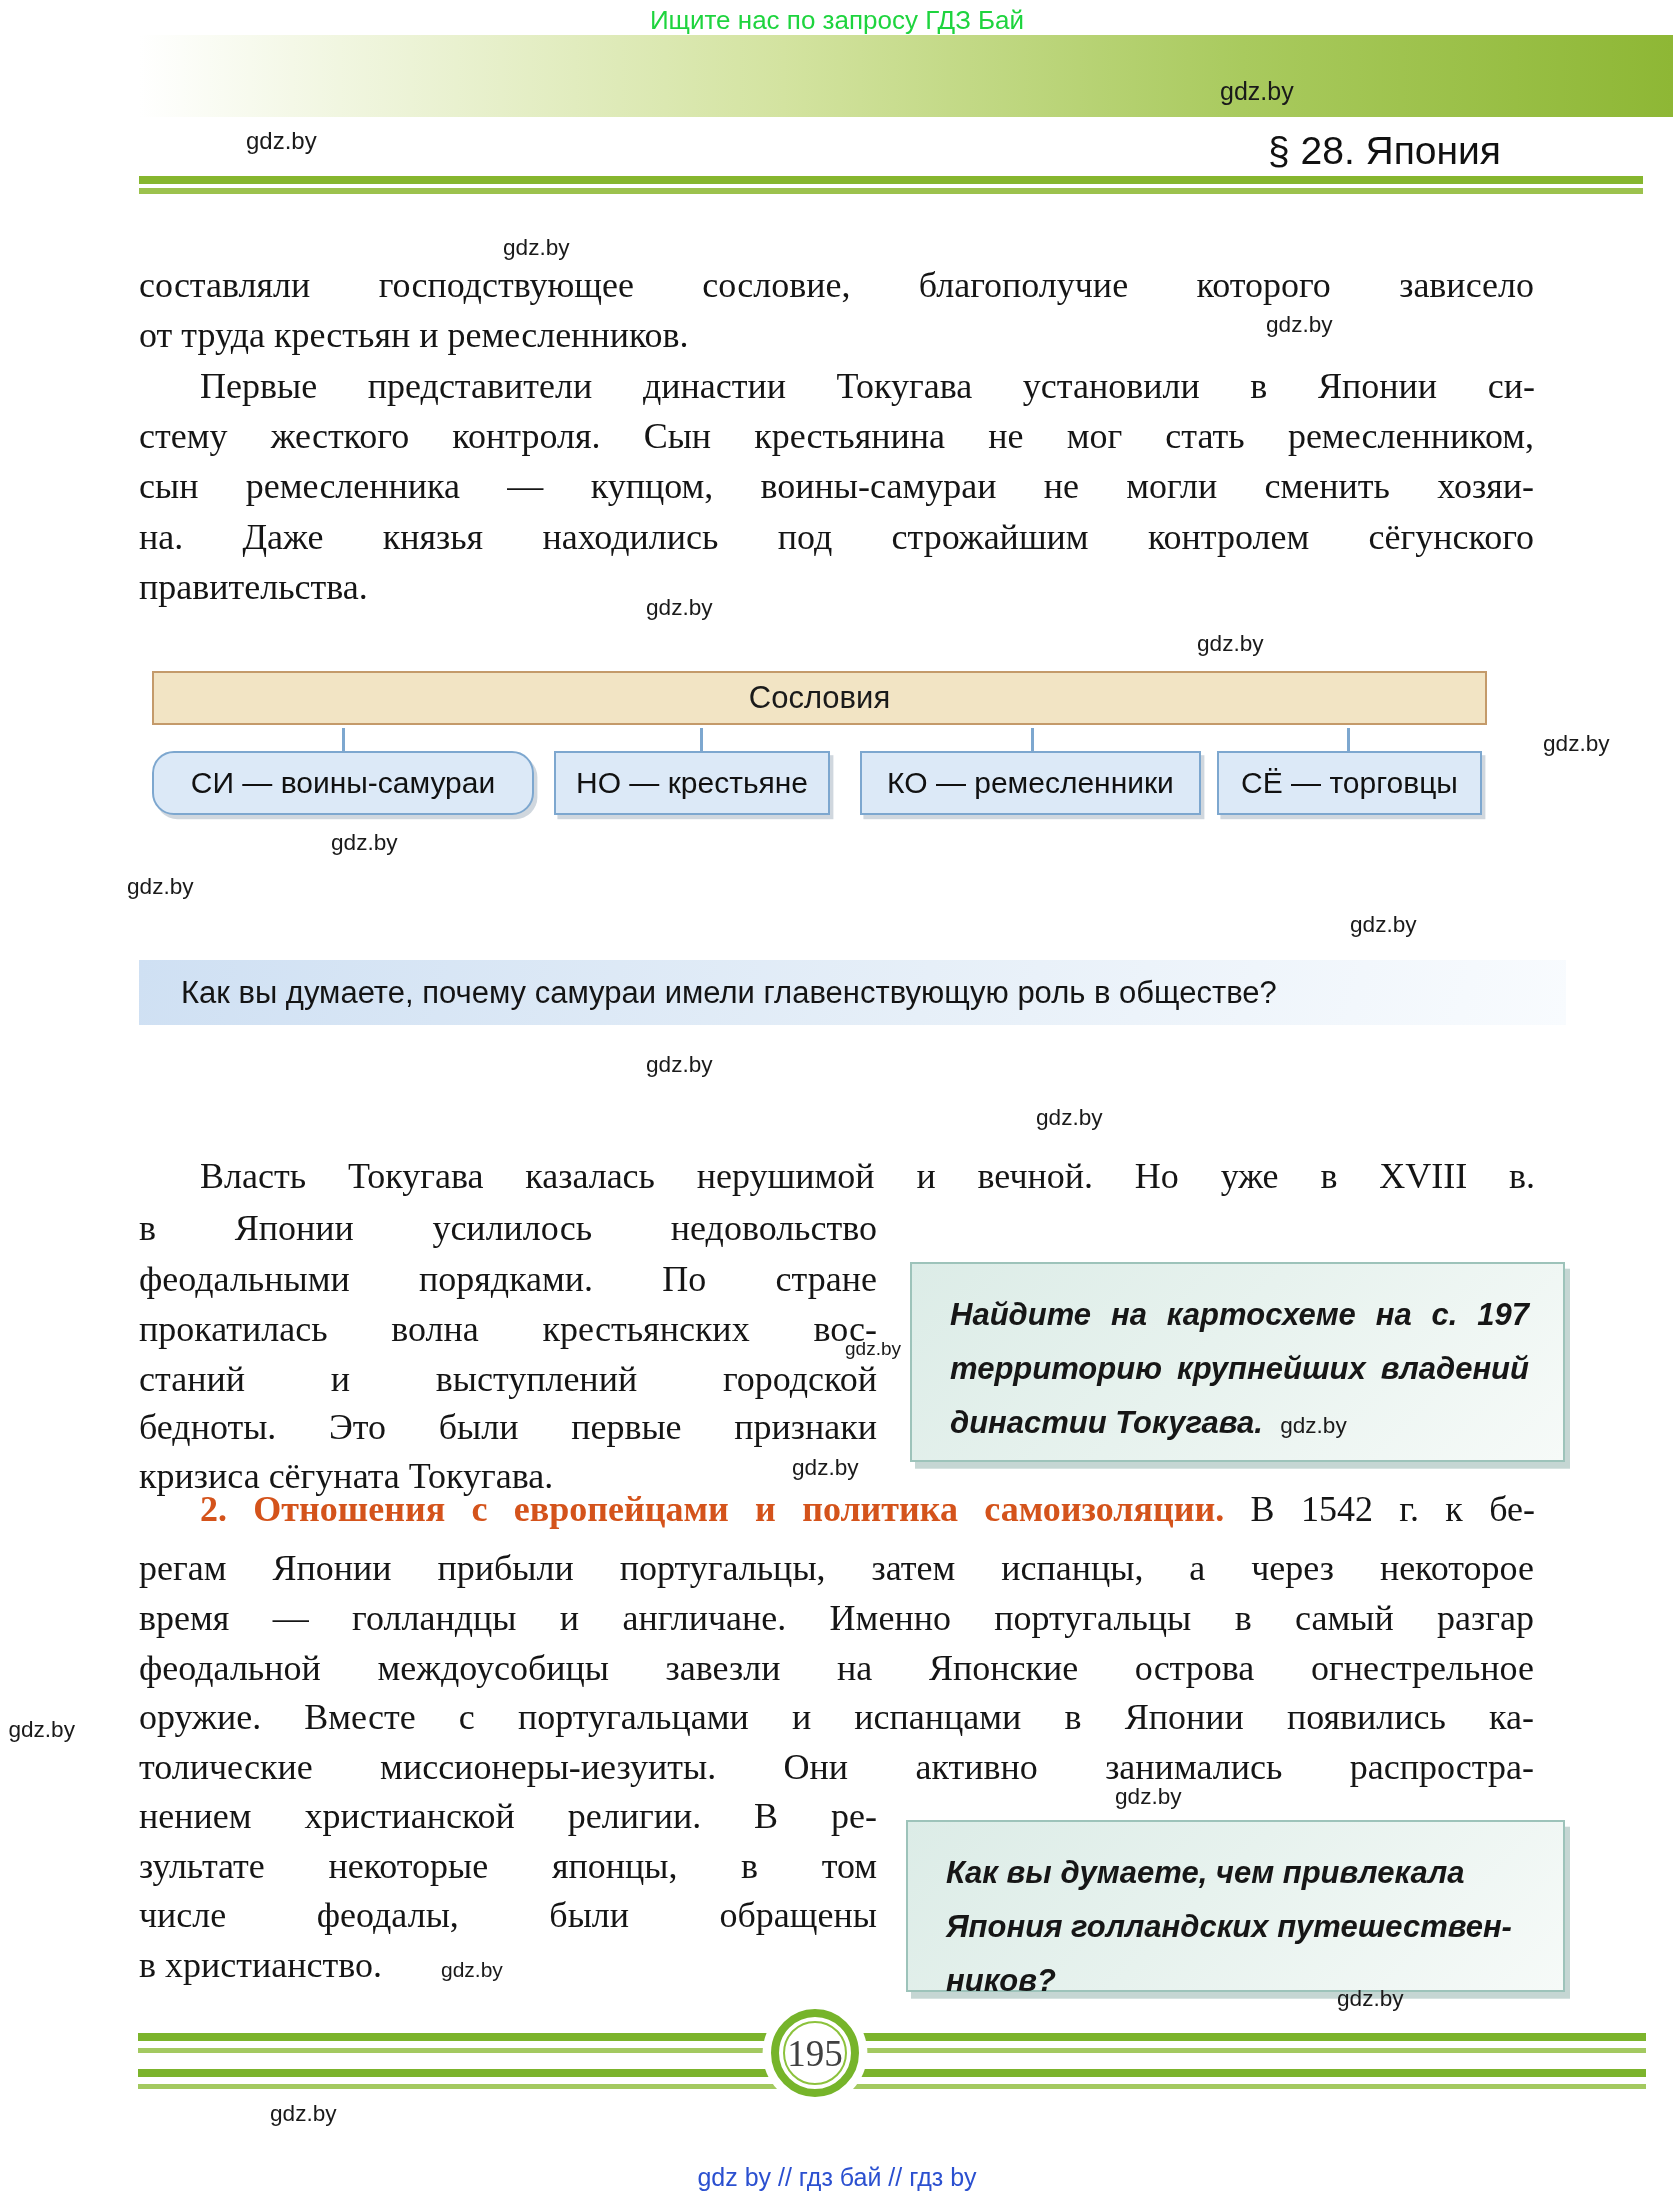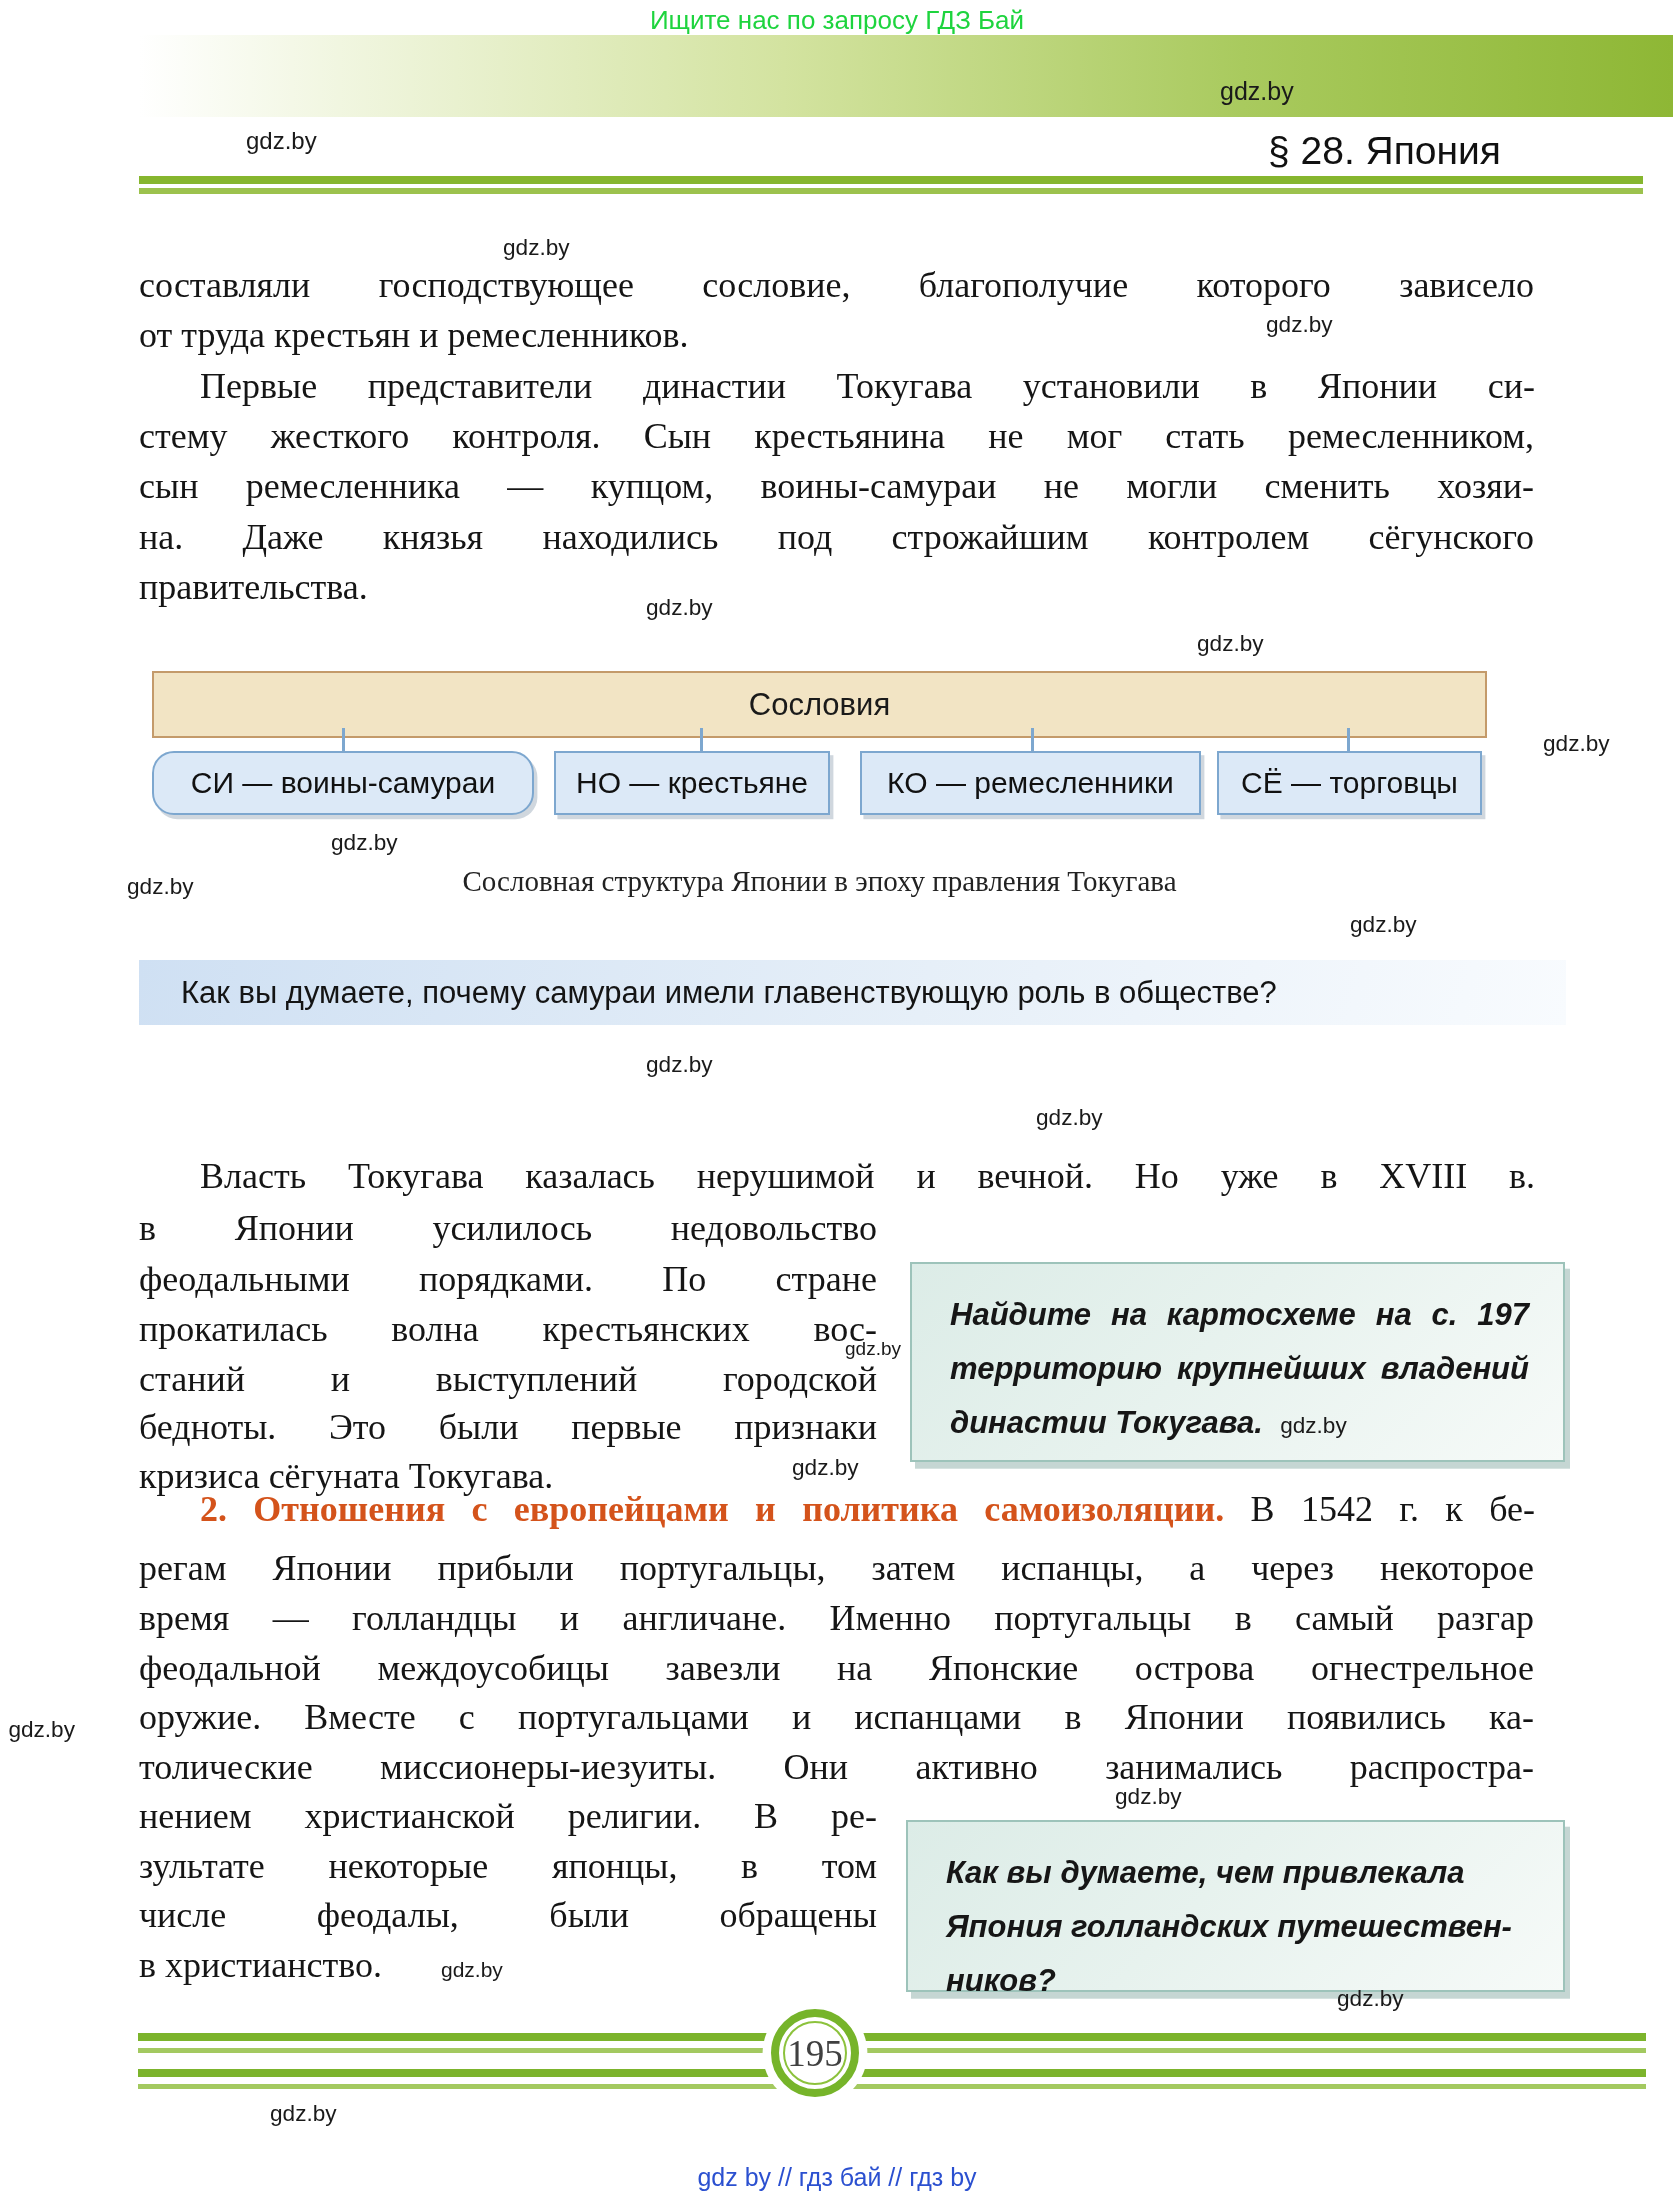--- a/index.html
+++ b/index.html
@@ -25,21 +25,21 @@
   .line.short{text-align-last:left;}
   .line.indent{left:200px;width:1335px;}
   .line.narrow{width:738px;}
 
   
   .wm{position:absolute;font-family:"Liberation Sans",sans-serif;font-size:22.6px;color:#1a1a1a;}
   .wm.small{font-size:19px;}
   .wm-inline{font-family:"Liberation Sans",sans-serif;font-size:22.6px;color:#1a1a1a;font-style:normal;font-weight:400;}
 
   
-  .d-head{position:absolute;left:152px;top:671px;width:1335px;height:67px;background:#f2e4c4;
+  .d-head{position:absolute;left:152px;top:671px;width:1335px;height:54px;background:#f2e4c4;
           border:2.5px solid #c49a6a;box-sizing:border-box;display:flex;align-items:center;justify-content:center;
           font-family:"Liberation Sans",sans-serif;font-size:31px;color:#1a1a1a;}
   .conn{position:absolute;top:728px;width:2.5px;height:25px;background:#7da7cf;}
   .d-box{position:absolute;top:751px;height:64px;background:#dce9f7;border:2.5px solid #7da7cf;
          box-sizing:border-box;display:flex;align-items:center;justify-content:center;
          font-family:"Liberation Sans",sans-serif;font-size:30px;color:#111;
          box-shadow:3.4px 4.2px 0 rgba(120,140,160,0.35);}
   .caption{position:absolute;left:152px;top:865px;width:1335px;text-align:center;font-size:29px;color:#222;}
 
   
@@ -106,21 +106,20 @@
   <div class="conn" style="left:342px;"></div>
   <div class="conn" style="left:700px;"></div>
   <div class="conn" style="left:1031px;"></div>
   <div class="conn" style="left:1347px;"></div>
   <div class="d-box" style="left:152px;width:382px;border-radius:22px;">СИ — воины-самураи</div>
   <div class="d-box" style="left:554px;width:276px;">НО — крестьяне</div>
   <div class="d-box" style="left:860px;width:341px;">КО — ремесленники</div>
   <div class="d-box" style="left:1217px;width:265px;">СЁ — торговцы</div>
   <div class="wm" style="left:1543px;top:731px;">gdz.by</div>
   <div class="wm" style="left:331px;top:830px;">gdz.by</div>
-  <div class="caption">Сословная структура Японии в эпоху правления Токугава</div>
   <div class="wm" style="left:127px;top:874px;">gdz.by</div>
 
   <div class="q-strip">Как вы думаете, почему самураи имели главенствующую роль в обществе?</div>
   <div class="wm" style="left:1350px;top:912px;">gdz.by</div>
   <div class="wm" style="left:646px;top:1052px;">gdz.by</div>
   <div class="wm" style="left:1036px;top:1105px;">gdz.by</div>
 
   <div class="line indent" style="top:1155px;">Власть Токугава казалась нерушимой и вечной. Но уже в XVIII в.</div>
   <div class="line narrow" style="top:1207px;">в Японии усилилось недовольство</div>
   <div class="line narrow" style="top:1258px;">феодальными порядками. По стране</div>

